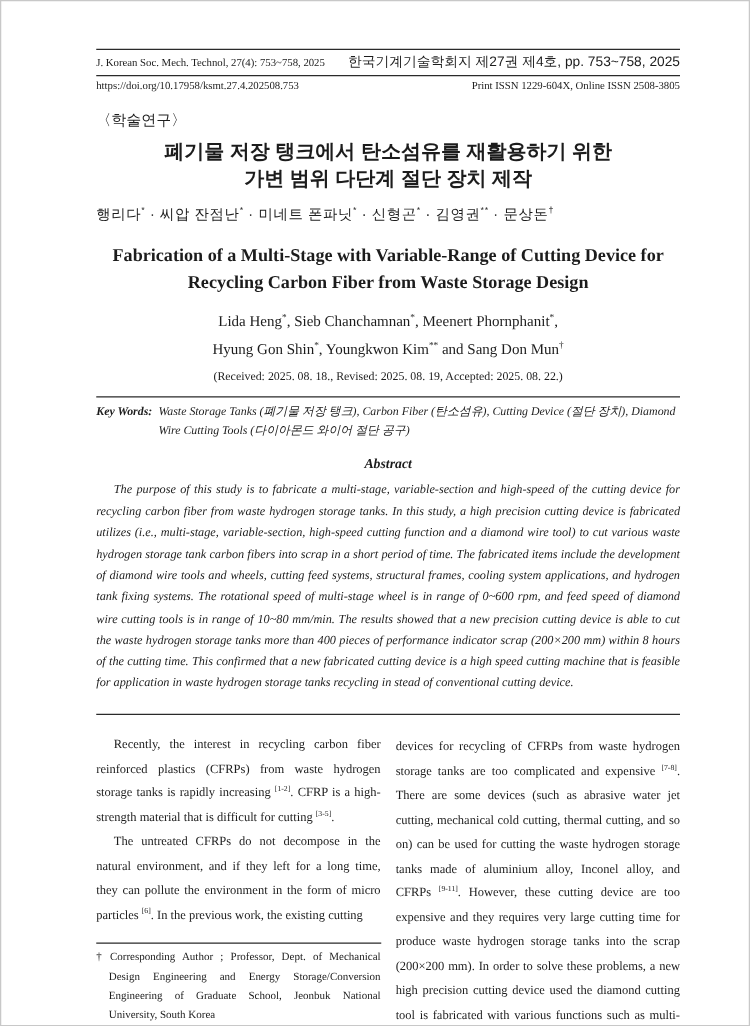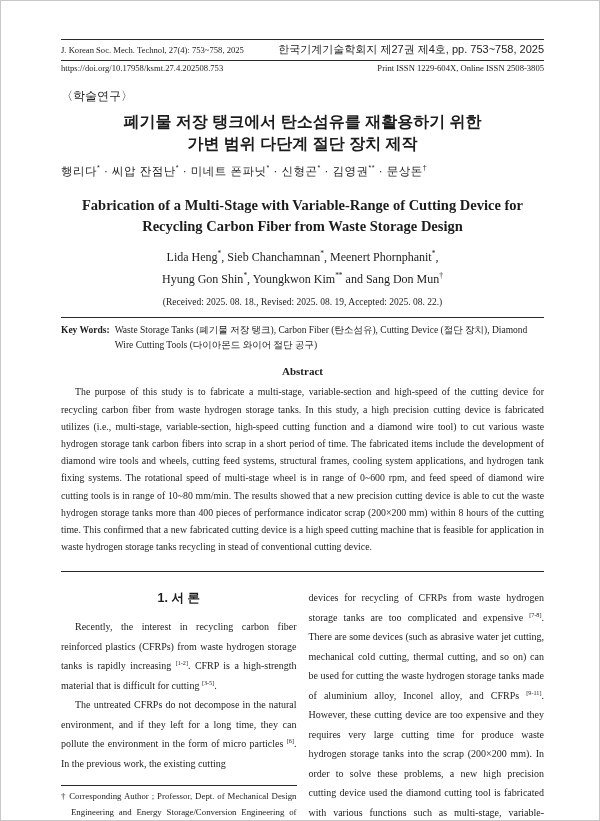--- a/index.html
+++ b/index.html
@@ -3,21 +3,21 @@
 <meta charset="utf-8">
 <style>
   html, body { margin: 0; padding: 0; background: #e9e9e9; }
   .page {
     position: relative;
     width: 600px; height: 821px;
     margin: 0 auto;
     background: #ffffff;
     border: 1px solid #c8c8c8;
     box-sizing: border-box;
-    padding: 38px 55px 0 60px;
+    padding: 38px 55px 0 76px;
     color: #1c1c1c;
     font-family: "Liberation Serif", "DejaVu Serif", serif;
     overflow: hidden;
   }
   
   .jheader { border-top: 1px solid #2a2a2a; font-size: 8.6px; }
   .jheader .hrow {
     display: flex; justify-content: space-between; align-items: baseline;
     padding: 2px 0 2.5px 0;
   }
@@ -40,21 +40,21 @@
     font-size: 11.5px; letter-spacing: 0.5px;
   }
   .title-en {
     margin: 16px 0 0 0; text-align: center;
     font-weight: bold; font-size: 14.5px; line-height: 1.45;
   }
   .authors-en { margin-top: 9px; text-align: center; font-size: 12px; line-height: 1.85; }
   .dates { margin-top: 6px; text-align: center; font-size: 9.5px; }
   sup { font-size: 0.62em; vertical-align: super; line-height: 0; }
   
-  .kw-abs { border-top: 1px solid #2a2a2a; border-bottom: 1px solid #2a2a2a; margin-top: 10px; padding: 5px 0 6px 0; }
+  .kw-abs { border-top: 1px solid #2a2a2a; border-bottom: 1px solid #2a2a2a; margin-top: 10px; padding: 5px 0 6px 0; font-style: italic; }
   .keywords { display: flex; font-size: 9.5px; line-height: 1.62; }
   .keywords .kw-label { font-weight: bold; white-space: nowrap; margin-right: 5px; }
   .abstract-heading { text-align: center; font-weight: bold; font-size: 11px; margin-top: 12px; }
   .abstract-text {
     margin-top: 6px; font-size: 9.8px; line-height: 1.76;
     text-align: justify; text-indent: 14px;
   }
   
   .columns { display: flex; gap: 12px; margin-top: 14px; }
   .col { width: 238.5px; box-sizing: border-box; }
@@ -119,21 +119,20 @@
     <div class="keywords">
       <span class="kw-label">Key Words:</span>
       <span>Waste Storage Tanks (폐기물 저장 탱크), Carbon Fiber (탄소섬유), Cutting Device (절단 장치), Diamond Wire Cutting Tools (다이아몬드 와이어 절단 공구)</span>
     </div>
     <div class="abstract-heading">Abstract</div>
     <p class="abstract-text">The purpose of this study is to fabricate  a multi-stage, variable-section and high-speed of the cutting device for recycling carbon fiber from waste hydrogen storage tanks. In this study, a high precision cutting device is fabricated utilizes (i.e., multi-stage, variable-section, high-speed cutting function and a diamond wire tool) to cut various waste hydrogen storage tank carbon fibers into scrap in a short period of time. The fabricated items include the development of diamond wire tools and wheels, cutting feed systems, structural frames, cooling system applications, and hydrogen tank fixing systems. The rotational speed of multi-stage wheel is in range of 0~600 rpm, and feed speed of diamond wire cutting tools is in range of 10~80 mm/min. The results showed that a new precision cutting device is able to cut the waste hydrogen storage tanks more than 400 pieces of performance indicator scrap (200×200 mm) within 8 hours of the cutting time. This confirmed that a new fabricated cutting device is a high speed cutting machine that is feasible for application in waste hydrogen storage tanks recycling in stead of conventional cutting device.</p>
   </div>
 
   <div class="columns">
     <div class="col col-left">
-      <div class="sec-heading">1. 서 론</div>
       <p class="body-para">Recently, the interest in recycling carbon fiber reinforced plastics (CFRPs) from waste hydrogen storage tanks is rapidly increasing <sup>[1-2]</sup>. CFRP is a high-strength material that is difficult for cutting <sup>[3-5]</sup>.</p>
       <p class="body-para">The untreated CFRPs do not decompose in the natural environment, and if they left for a long time, they can pollute the environment in the form of micro particles <sup>[6]</sup>. In the previous work, the existing cutting</p>
       <div class="footnote">
         <div class="fn-item">
           <span class="fn-marker">†</span><span>Corresponding Author ; Professor, Dept. of Mechanical Design Engineering and Energy Storage/Conversion Engineering of Graduate School, Jeonbuk National University, South Korea</span>
         </div>
 
       </div>
     </div>
     <div class="col col-right">

